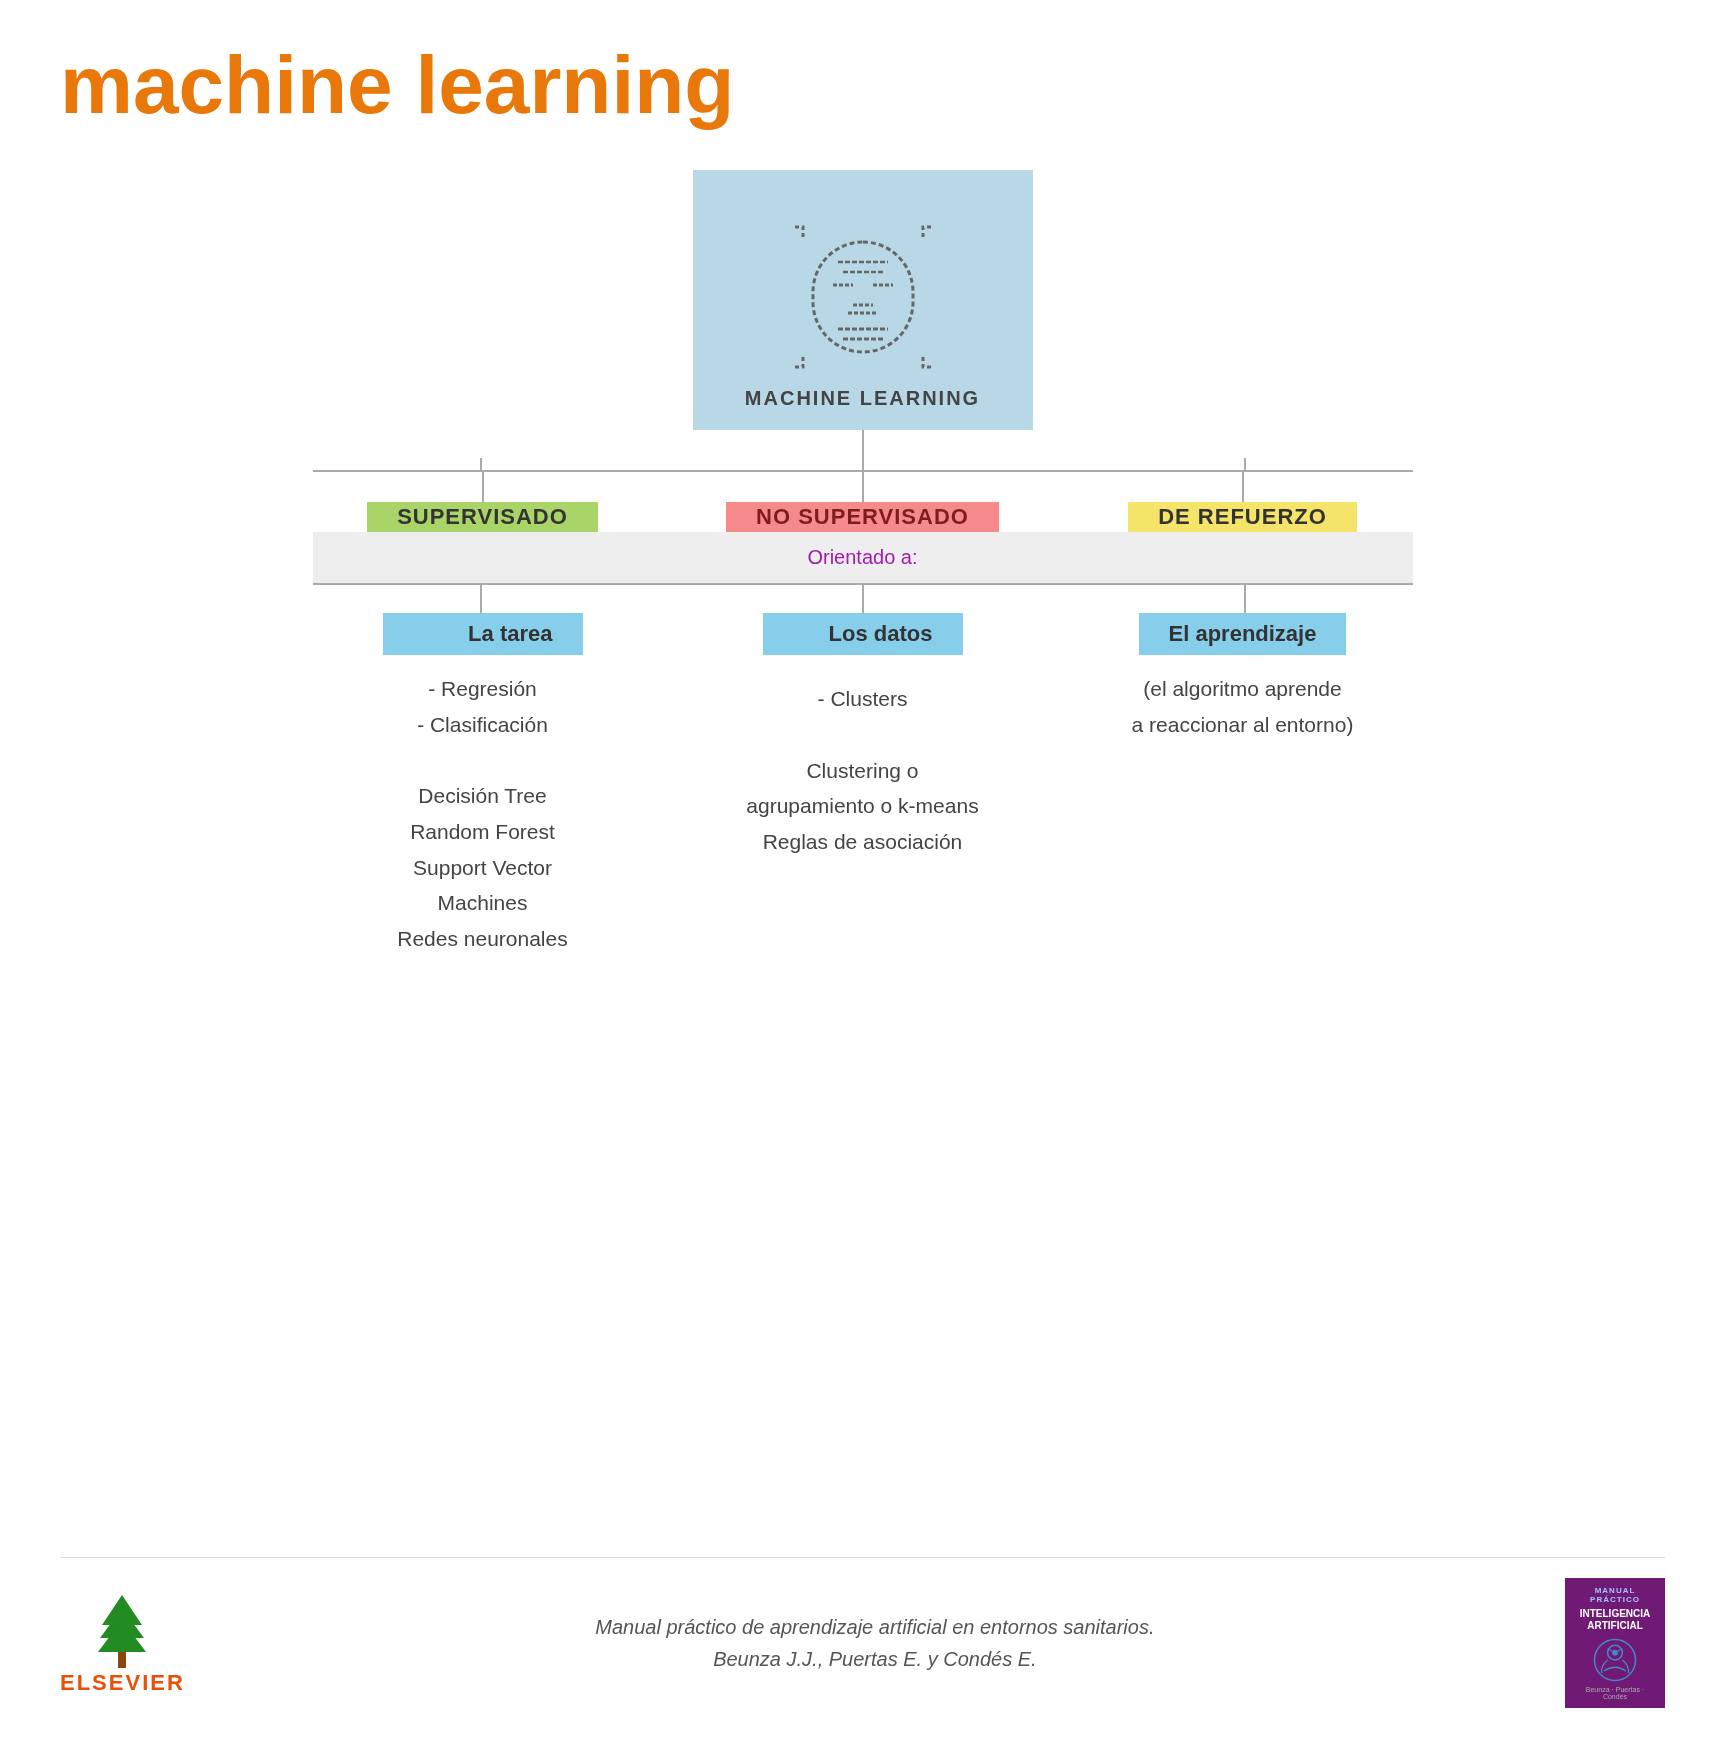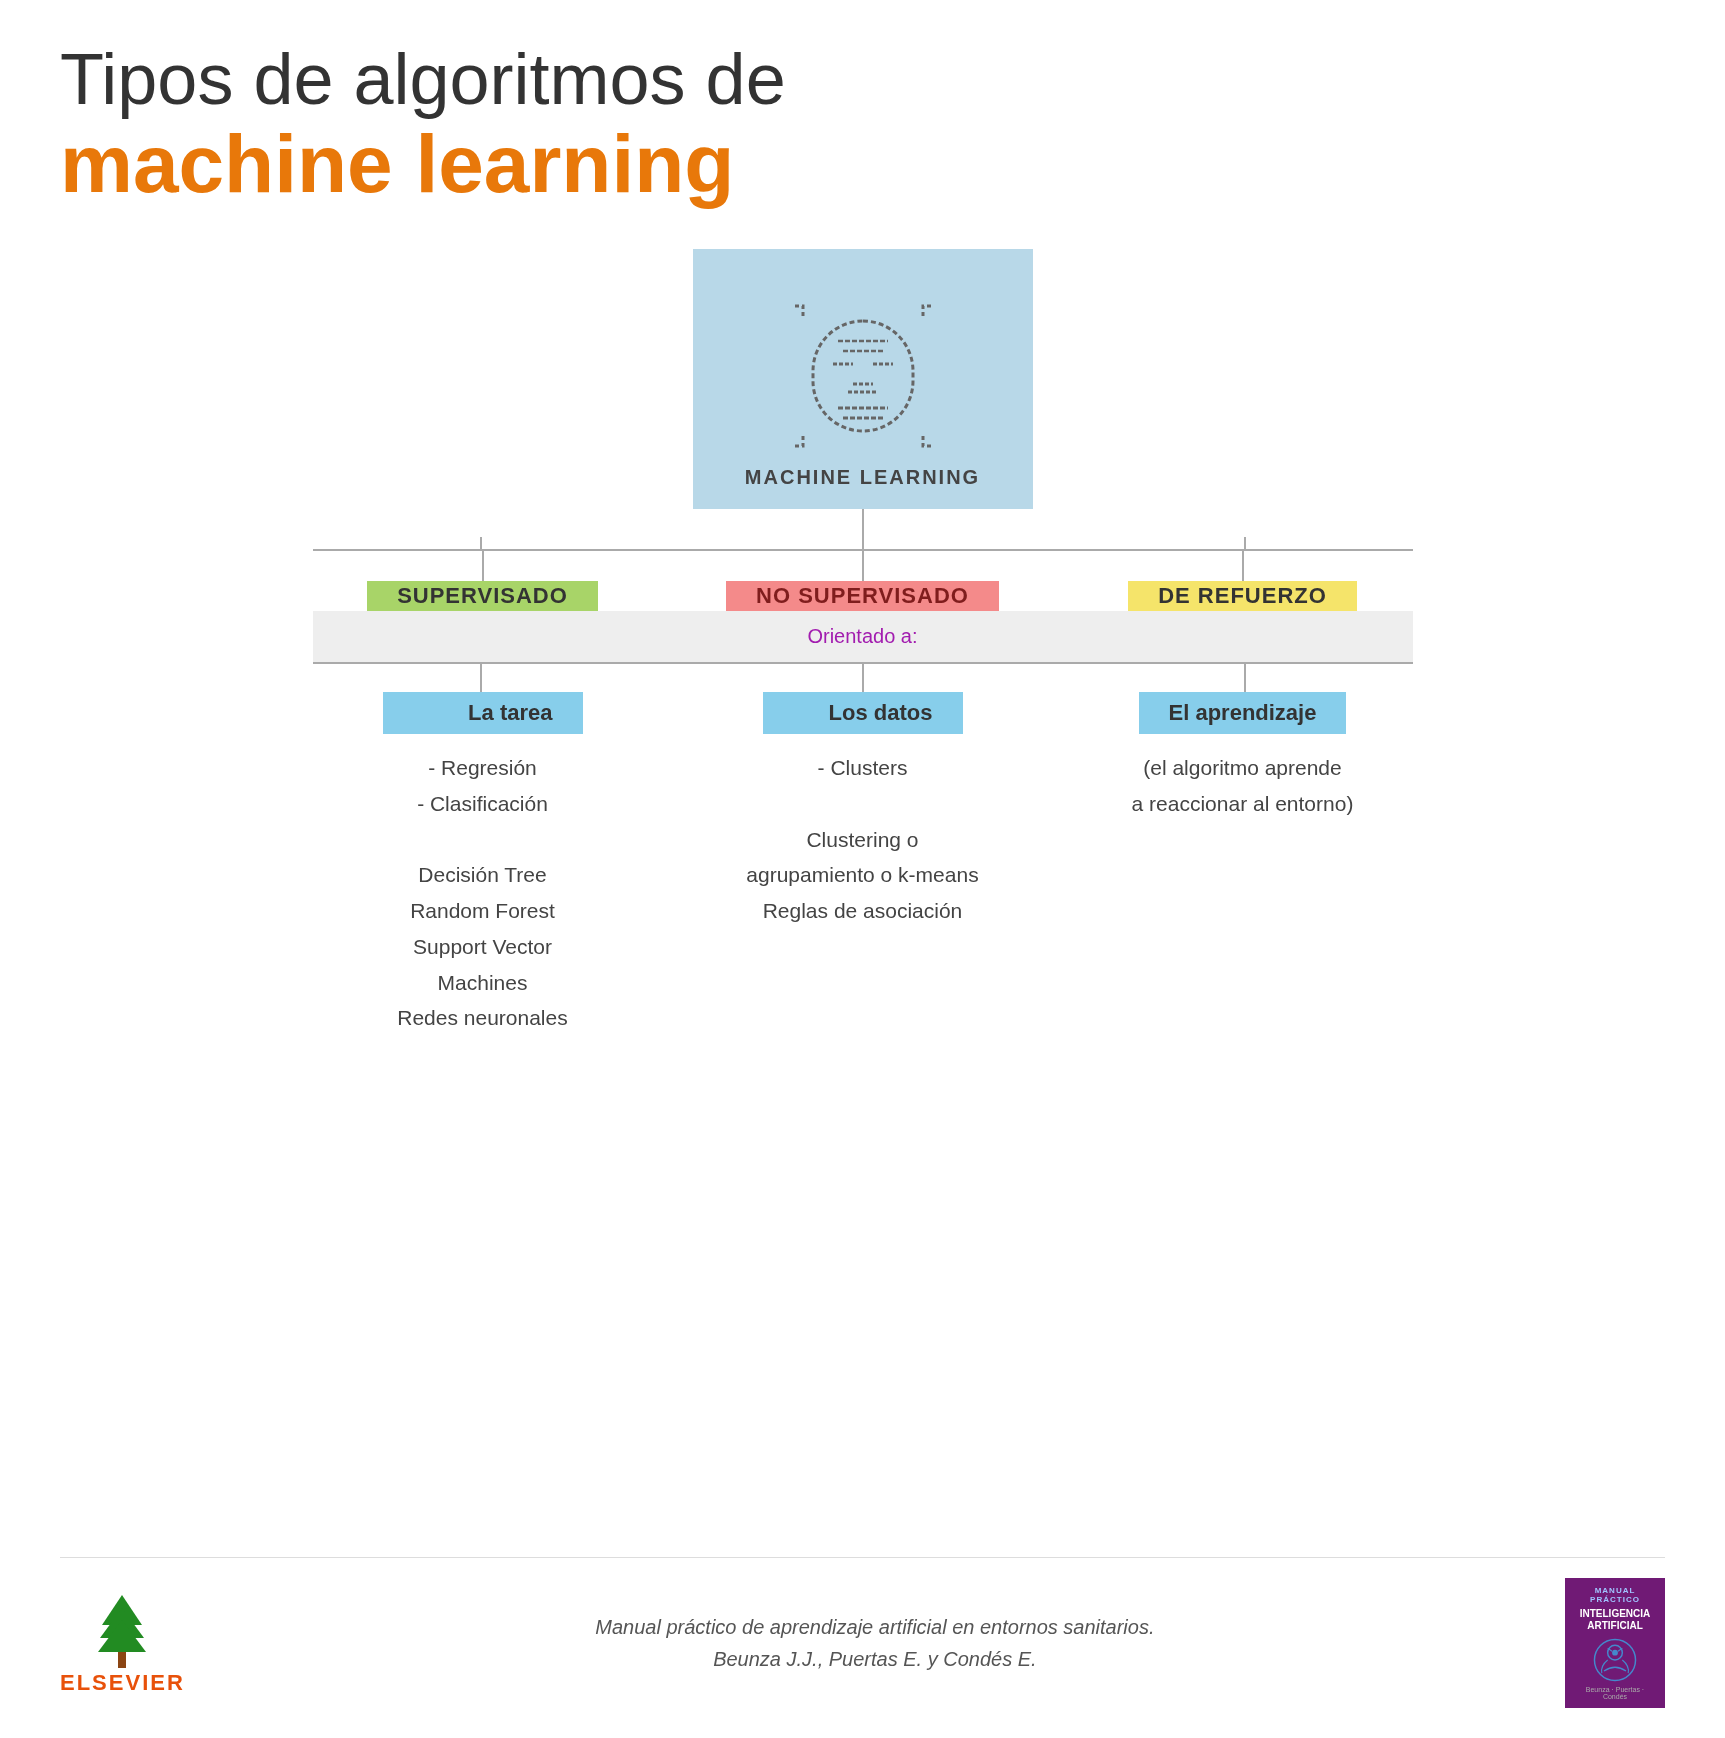--- a/index.html
+++ b/index.html
@@ -181,21 +181,20 @@
       align-items: center;
     }
 
   </style>
 </head>
 <body>
 
 <div class="page-wrapper">
 
   <div class="title-section">
-    <div class="title-line1">Tipos de algoritmos de</div>
     <div class="title-line2">machine learning</div>
   </div>
 
   <div class="diagram-area">
     <div class="diagram-container">
 
       <div style="position:relative; display:flex; flex-direction:column; align-items:center; width:100%;">
 
         <div class="top-node">
 
@@ -264,21 +263,21 @@
 
           <div style="display:flex; flex-direction:row; width:100%; justify-content:space-between; margin-top:28px;">
 
             <div class="level1-col" style="width:340px;">
               <div class="sub-node">La tarea</div>
               <div class="content-text">
                 <span>- Regresión<br>- Clasificación<br><br>Decisión Tree<br>Random Forest<br>Support Vector<br>Machines<br>Redes neuronales</span>
               </div>
             </div>
 
-            <div class="level1-col" style="width:340px;">
+            <div class="level1-col" style="width:340px;gap:10px;">
               <div class="sub-node">Los datos</div>
               <div class="content-text">
                 <span>- Clusters<br><br>Clustering o<br>agrupamiento o k-means<br>Reglas de asociación</span>
               </div>
             </div>
 
             <div class="level1-col" style="width:340px;">
               <div class="sub-node">El aprendizaje</div>
               <div class="content-text">
                 <span>(el algoritmo aprende<br>a reaccionar al entorno)</span>

